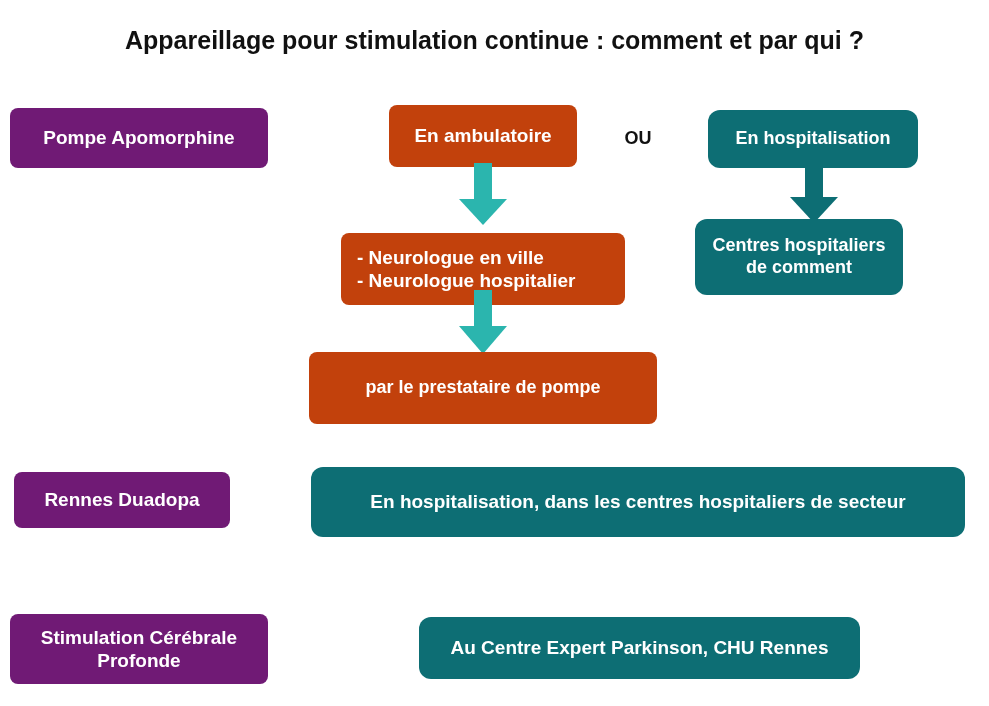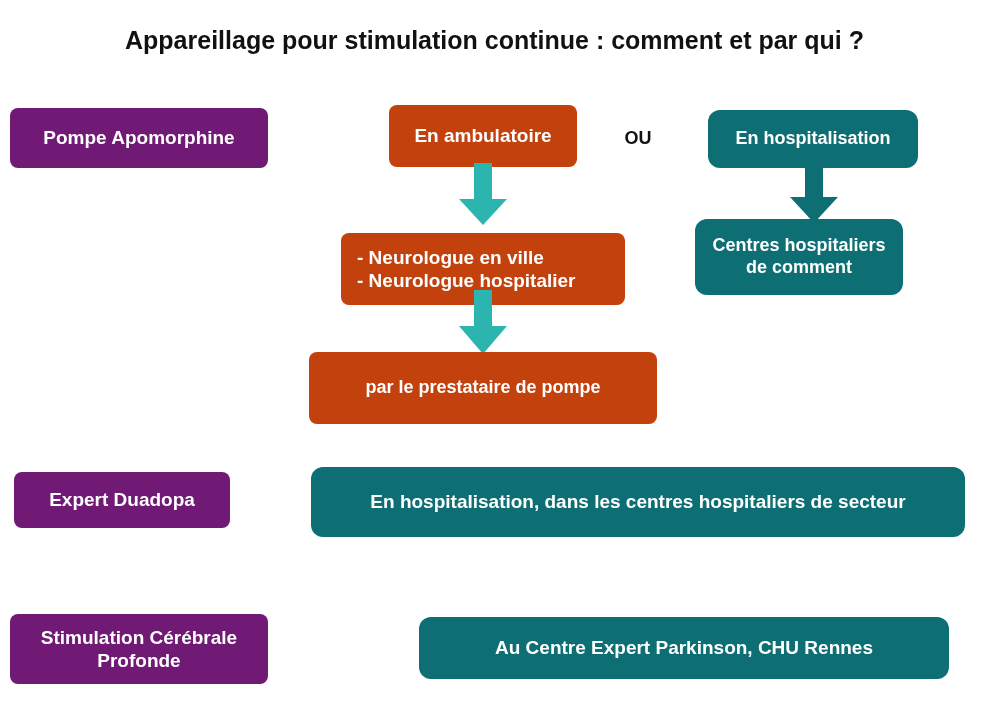--- a/index.html
+++ b/index.html
@@ -63,21 +63,21 @@
   #label-ou       { position:absolute; left: 608px; top: 128px; width: 60px; text-align:center;
                     font-size: 18px; font-weight: bold; color:#111111; }
   #box-hospitalisation { left: 708px; top: 110px; width: 210px; height: 58px; font-size: 18px; }
   #box-neurologues { left: 341px; top: 221px; width: 284px; height: 72px; font-size: 19px;
                      justify-content: flex-start; text-align: left; padding-left: 16px; margin-top: 12px; }
   #box-centres { left: 695px; top: 219px; width: 208px; height: 76px; font-size: 18px; }
   #box-accompagnement { left: 309px; top: 352px; width: 348px; height: 72px; font-size: 18px; }
   #box-duadopa { left: 14px;  top: 472px; width: 216px; height: 56px; font-size: 19px; }
   #box-duadopa-text { left: 311px; top: 467px; width: 654px; height: 70px; font-size: 19px; }
   #box-scp { left: 10px; top: 614px; width: 258px; height: 70px; font-size: 19px; }
-  #box-scp-text { left: 419px; top: 617px; width: 530px; height: 62px; font-size: 19px; }
+  #box-scp-text { left: 419px; top: 617px; width: 441px; height: 62px; font-size: 19px; }
 
   #arrow-ambulatoire { left: 455px; top: 163px; width: 56px; height: 64px; }
   #arrow-neurologues { left: 455px; top: 290px; width: 56px; height: 66px; }
   #arrow-hospitalisation { left: 786px; top: 163px; width: 56px; height: 62px; }
 </style>
 </head>
 <body>
 
 <div class="canvas">
 
@@ -126,21 +126,21 @@
     <polygon points="4,36 52,36 28,64" fill="#2bb5ae"></polygon>
   </svg>
 
   <div class="box teal" id="box-accompagnement">
     <div>
       <div>par le prestataire de pompe</div>
     </div>
   </div>
 
   <div class="box red" id="box-duadopa">
-    <span>Expert Duadopa</span>
+    <span>Rennes Duadopa</span>
   </div>
   <div class="box darkteal" id="box-duadopa-text">
     <span>En hospitalisation, dans les centres hospitaliers de secteur</span>
   </div>
 
   <div class="box red" id="box-scp">
     <div>
       <div>Stimulation Cérébrale</div>
       <div>Profonde</div>
     </div>

